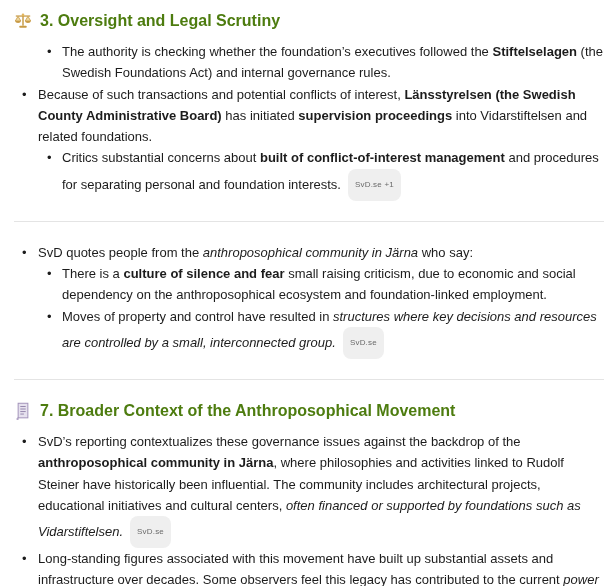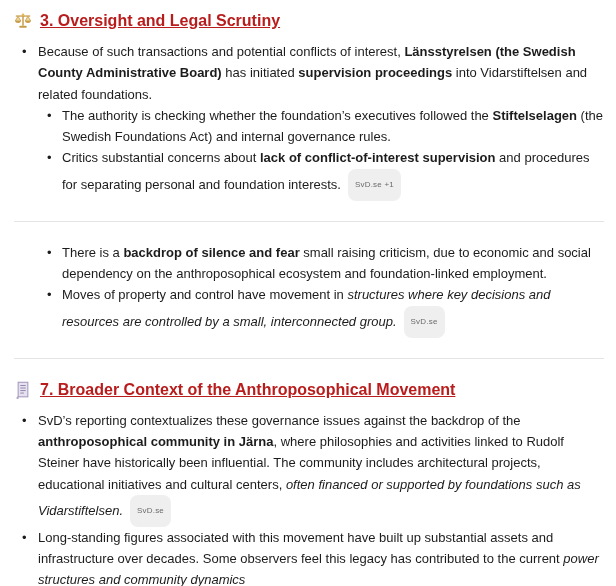--- a/index.html
+++ b/index.html
@@ -7,22 +7,22 @@
     width: 616px; height: 586px;
     background: #ffffff;
     font-family: "Liberation Sans", sans-serif;
     color: #1c1c1c;
     overflow: hidden;
   }
   .doc { padding: 6px 12px 0 14px; }
   .section { margin: 0; }
   .heading {
     display: flex; align-items: center; gap: 8px;
-    font-size: 16px; font-weight: 700; color: #b91c1c;
-    margin: 4px 0 9px 0; line-height: 22px; text-decoration: underline;
+    font-size: 16px; font-weight: 700; color: #4d7c0f;
+    margin: 4px 0 9px 0; line-height: 22px;
   }
   .icon { width: 18px; height: 18px; display: inline-flex; align-items: center; justify-content: center; flex: 0 0 18px; }
   .icon svg { display: block; }
   .bullets { margin: 0; padding: 0; }
   .bullet {
     position: relative;
     font-size: 13px; line-height: 21.3px;
     margin: 0; padding: 0 0 0 24px;
     color: #1c1c1c;
   }
@@ -60,30 +60,31 @@
             <path d="M4.5 4.8 L1.4 10 L7.6 10 Z" fill="#f0d9a0" stroke="#c79a45" stroke-width="0.9"></path>
             <path d="M1.4 10 A3.1 2.1 0 0 0 7.6 10 Z" fill="#c79a45"></path>
             <path d="M15.5 4.8 L12.4 10 L18.6 10 Z" fill="#f0d9a0" stroke="#c79a45" stroke-width="0.9"></path>
             <path d="M12.4 10 A3.1 2.1 0 0 0 18.6 10 Z" fill="#c79a45"></path>
             <rect x="5.8" y="15.4" width="8.4" height="2" rx="1" fill="#c79a45"></rect>
           </svg>
         </span>
       <span class="heading-text">3. Oversight and Legal Scrutiny</span>
     </h2>
     <div class="bullets">
+        <div class="bullet level-2"><span>The authority is checking whether the foundation’s executives followed the </span><span class="b">Stiftelselagen</span><span> (the Swedish Foundations Act) and internal governance rules.</span></div>
         <div class="bullet level-1"><span>Because of such transactions and potential conflicts of interest, </span><span class="b">Länsstyrelsen (the Swedish County Administrative Board)</span><span> has initiated </span><span class="b">supervision proceedings</span><span> into Vidarstiftelsen and related foundations.</span></div>
-        <div class="bullet level-2"><span>The authority is checking whether the foundation’s executives followed the </span><span class="b">Stiftelselagen</span><span> (the Swedish Foundations Act) and internal governance rules.</span></div>
-        <div class="bullet level-2"><span>Critics substantial concerns about </span><span class="b">lack of conflict-of-interest supervision</span><span> and procedures for separating personal and foundation interests.</span><span class="badge">SvD.se +1</span></div>
+        <div class="bullet level-2"><span>Critics substantial concerns about </span><span class="b">built of conflict-of-interest management</span><span> and procedures for separating personal and foundation interests.</span><span class="badge">SvD.se +1</span></div>
       </div>
   </section>
 <div class="divider"></div>
   <section class="section">
     <div class="bullets">
-        <div class="bullet level-2"><span>There is a </span><span class="b">backdrop of silence and fear</span><span> small raising criticism, due to economic and social dependency on the anthroposophical ecosystem and foundation-linked employment.</span></div>
-        <div class="bullet level-2"><span>Moves of property and control have movement in </span><span class="i">structures where key decisions and resources are controlled by a small, interconnected group.</span><span class="badge">SvD.se</span></div>
+        <div class="bullet level-1"><span>SvD quotes people from the </span><span class="i">anthroposophical community in Järna</span><span> who say:</span></div>
+        <div class="bullet level-2"><span>There is a </span><span class="b">culture of silence and fear</span><span> small raising criticism, due to economic and social dependency on the anthroposophical ecosystem and foundation-linked employment.</span></div>
+        <div class="bullet level-2"><span>Moves of property and control have resulted in </span><span class="i">structures where key decisions and resources are controlled by a small, interconnected group.</span><span class="badge">SvD.se</span></div>
       </div>
   </section>
 <div class="divider"></div>
   <section class="section">
     <h2 class="heading">
       <span class="icon">
           <svg width="16" height="18" viewBox="0 0 16 20">
             <rect x="2.6" y="1.4" width="10.8" height="16.2" fill="#e6e1ee" stroke="#a293ba" stroke-width="1.1"></rect>
             <line x1="5" y1="5" x2="11" y2="5" stroke="#8d7fa6" stroke-width="1"></line>
             <line x1="5" y1="7.8" x2="11" y2="7.8" stroke="#8d7fa6" stroke-width="1"></line>

